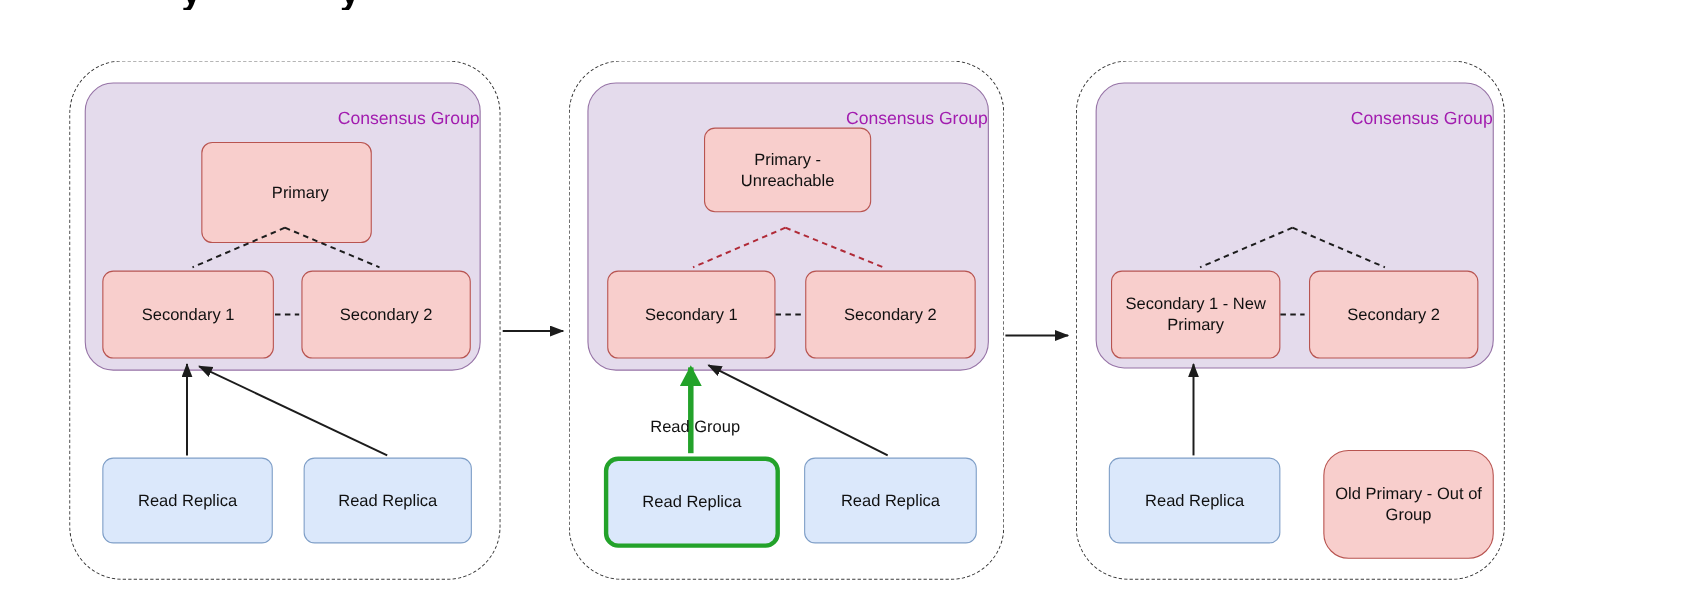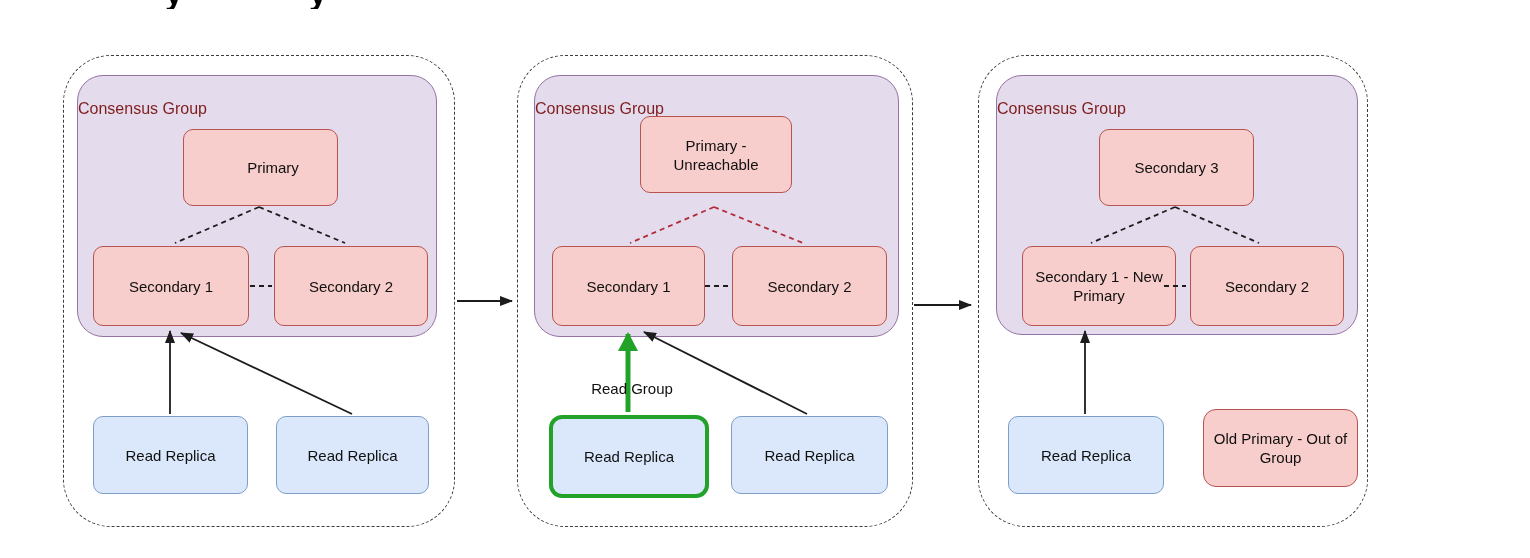--- a/index.html
+++ b/index.html
@@ -18,49 +18,49 @@
   .panel { position:absolute; top:55px; height:472px; border:1.6px dashed #3c3c3c; border-radius:48px; box-sizing:border-box; }
   .p1 { left:63px;  width:392px; }
   .p2 { left:517px; width:396px; }
   .p3 { left:978px; width:390px; }
 
   
   .group { position:absolute; background:var(--group-fill); border:1.5px solid var(--group-stroke); border-radius:26px; box-sizing:border-box; }
   .p1 .group { left:13px; top:19px; width:360px; height:262px; }
   .p2 .group { left:16px; top:19px; width:365px; height:262px; }
   .p3 .group { left:17px; top:19px; width:362px; height:260px; }
-  .group-label { position:absolute; top:24px; left:0; right:0; text-align:left; font-size:16px; color:#7f1d1d; }
+  .group-label { position:absolute; top:24px; left:0; right:0; text-align:right; font-size:16px; color:#a21caf; }
 
   
   .node { position:absolute; background:var(--node-fill); border:1.5px solid var(--node-stroke); border-radius:10px;
           display:flex; align-items:center; justify-content:center; text-align:center;
           font-size:15px; line-height:19px; padding:0 5px; box-sizing:border-box; color:#101010; }
-  .p1 .node-top   { left:105px; top:53px;  width:155px; height:77px;padding-left:30px; }
+  .p1 .node-top   { left:105px; top:53px;  width:155px; height:92px;padding-left:30px; }
   .p1 .node-left  { left:15px;  top:170px; width:156px; height:80px; }
   .p1 .node-right { left:196px; top:170px; width:154px; height:80px; }
   .p2 .node-top   { left:105px; top:40px;  width:152px; height:77px; }
   .p2 .node-left  { left:17px;  top:170px; width:153px; height:80px; }
   .p2 .node-right { left:197px; top:170px; width:155px; height:80px; }
   .p3 .node-top   { left:102px; top:53px;  width:155px; height:77px; }
-  .p3 .node-left  { left:13px;  top:170px; width:154px; height:80px;margin-left:12px; }
+  .p3 .node-left  { left:13px;  top:170px; width:154px; height:80px; }
   .p3 .node-right { left:193px; top:170px; width:154px; height:80px; }
 
   
   .replica { position:absolute; background:var(--replica-fill); border:1.4px solid var(--replica-stroke); border-radius:10px;
              display:flex; align-items:center; justify-content:center; text-align:right;
              font-size:15px; box-sizing:border-box; color:#101010; }
   .p1 .rep-l { left:29px;  top:360px; width:155px; height:78px; }
   .p1 .rep-r { left:212px; top:360px; width:153px; height:78px; }
   .p2 .rep-l { left:31px;  top:359px; width:160px; height:83px; border:4px solid var(--green); border-radius:13px; }
   .p2 .rep-r { left:213px; top:360px; width:157px; height:78px; }
   .p3 .rep-l { left:29px;  top:360px; width:156px; height:78px; }
 
   
-  .outside { position:absolute; left:224px; top:353px; width:155px; height:78px;
-             background:var(--node-fill); border:1.5px solid var(--node-stroke); border-radius:13px;
+  .outside { position:absolute; left:224px; top:353px; width:155px; height:99px;
+             background:var(--node-fill); border:1.5px solid var(--node-stroke); border-radius:23px;
              display:flex; align-items:center; justify-content:center; text-align:center;
              font-size:15px; line-height:19px; padding:0 6px; box-sizing:border-box; color:#101010; }
 
   .join-label { position:absolute; left:54px; top:324px; width:120px; text-align:center;
                 font-size:15px; color:#101010; z-index:3; }
 
   
   svg.overlay { position:absolute; left:0; top:0; width:1530px; height:558px; z-index:2; pointer-events:none; }
   .dash-k { stroke:var(--line); stroke-width:1.8; stroke-dasharray:5 4; fill:none; }
   .dash-r { stroke:var(--red-dash); stroke-width:1.8; stroke-dasharray:5 4; fill:none; }
@@ -100,21 +100,20 @@
       <div class="node node-right">Secondary 2</div>
     </div>
     <div class="replica rep-l">Read Replica</div>
     <div class="replica rep-r">Read Replica</div>
     <div class="join-label">Read Group</div>
   </div>
 
   <div class="panel p3">
     <div class="group">
       <div class="group-label">Consensus Group</div>
-      <div class="node node-top">Secondary 3</div>
       <div class="node node-left">Secondary 1 - New Primary</div>
       <div class="node node-right">Secondary 2</div>
     </div>
     <div class="replica rep-l">Read Replica</div>
     <div class="outside">Old Primary - Out of Group</div>
   </div>
 
   <svg class="overlay" viewBox="0 0 1530 558">
     <defs>
       <marker id="ab" markerUnits="userSpaceOnUse" markerWidth="14" markerHeight="11" refX="12" refY="5" orient="auto">

